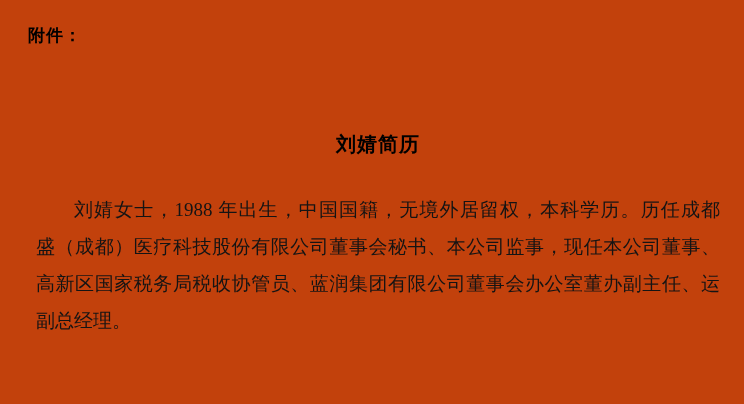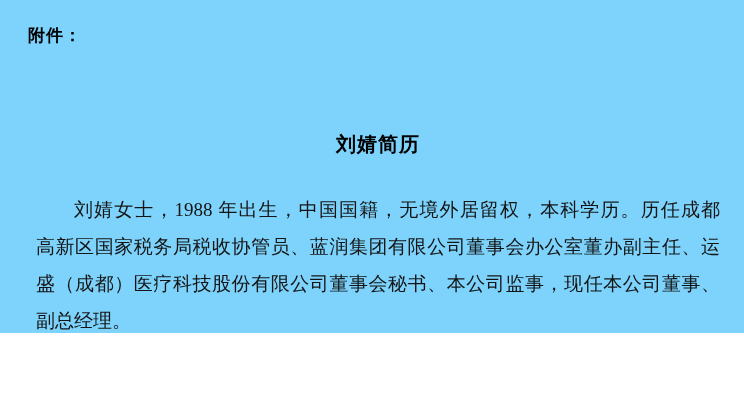--- a/index.html
+++ b/index.html
@@ -6,22 +6,22 @@
   html, body {
     width: 744px;
     height: 404px;
     background: #ffffff;
     overflow: hidden;
     font-family: "Liberation Serif", "DejaVu Serif", serif;
     color: #0a0a0a;
   }
   .doc-page {
     width: 744px;
-    height: 333px;
-    background: #7dd3fc;
+    height: 404px;
+    background: #c2410c;
     padding: 24px 16px 0 28px;
     position: relative;
   }
   .attachment-label {
     font-family: "Liberation Sans", "DejaVu Sans", sans-serif;
     font-weight: 700;
     font-size: 17px;
     letter-spacing: 1px;
     color: #000000;
   }
@@ -61,22 +61,22 @@
 <div class="doc-page">
 
   <div class="attachment-label">附件：</div>
 
   <h1 class="doc-title">刘婧简历</h1>
 
   <div class="doc-body">
 
     <div class="para">
       <div class="line indent">刘婧女士，1988 年出生，中国国籍，无境外居留权，本科学历。历任成都</div>
+      <div class="line">盛（成都）医疗科技股份有限公司董事会秘书、本公司监事，现任本公司董事、</div>
       <div class="line">高新区国家税务局税收协管员、蓝润集团有限公司董事会办公室董办副主任、运</div>
-      <div class="line">盛（成都）医疗科技股份有限公司董事会秘书、本公司监事，现任本公司董事、</div>
       <div class="line endline">副总经理。</div>
     </div>
 
     <div class="para">
     </div>
 
   </div>
 </div>
 
 </body></html>

